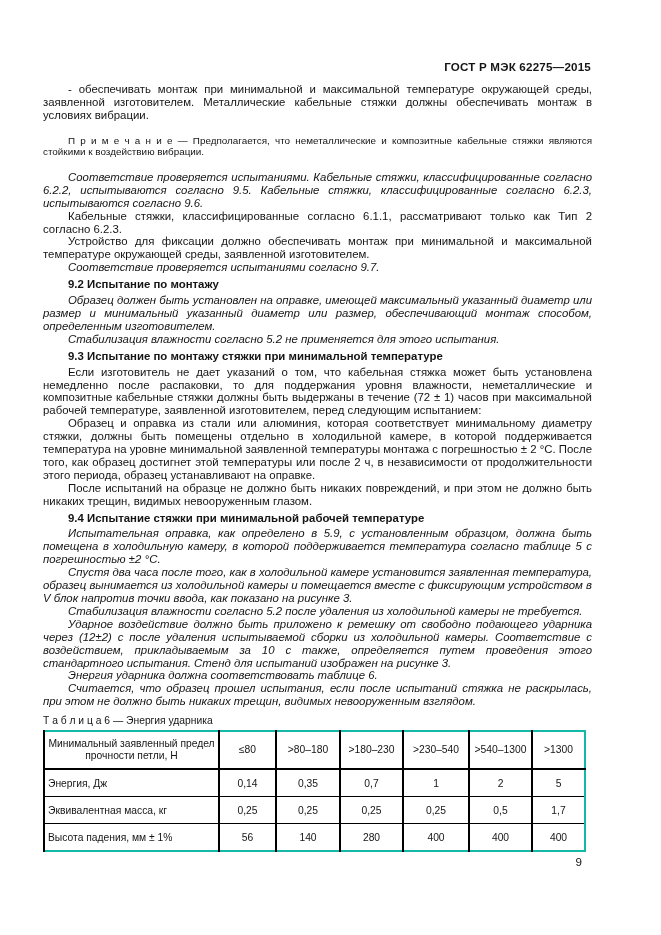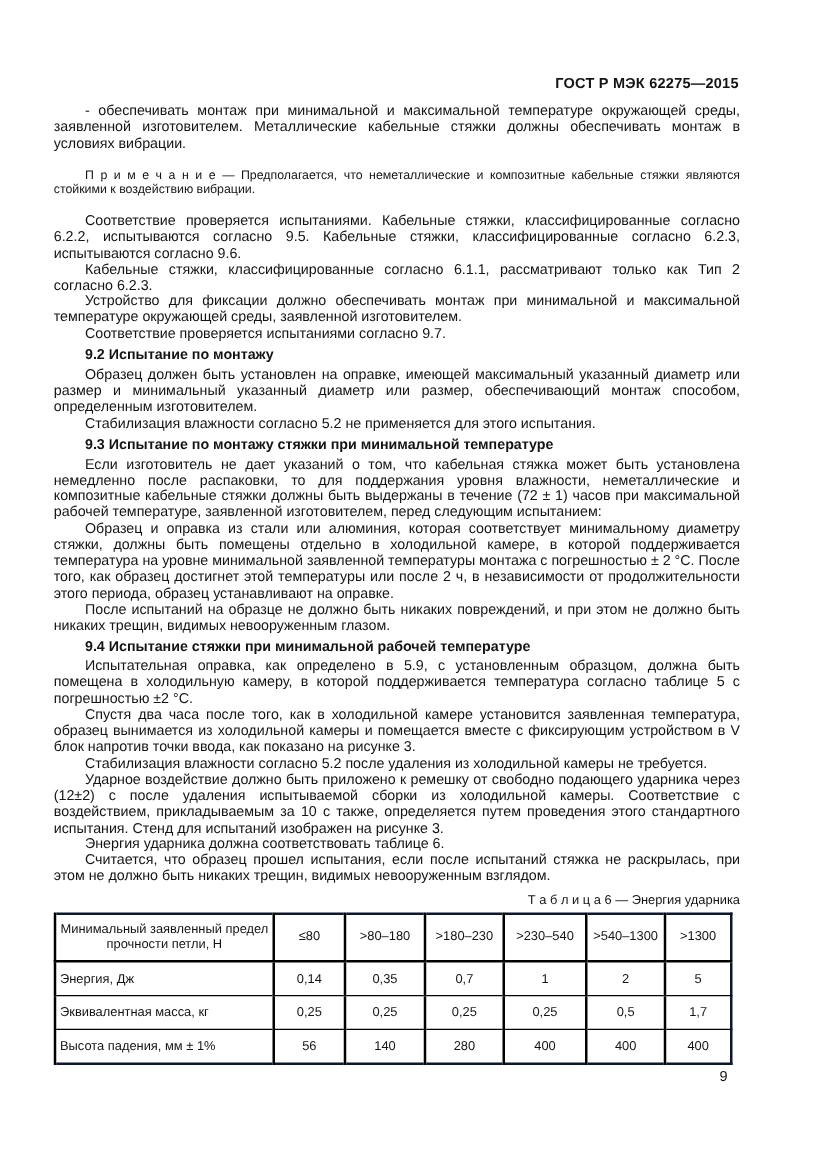--- a/index.html
+++ b/index.html
@@ -24,48 +24,48 @@
     position: absolute;
     top: 83px; left: 43px; width: 549px;
   }
   .para {
     margin: 0;
     font-size: 11.4px;
     line-height: 12.9px;
     text-align: justify;
     text-indent: 25px;
   }
-  .italic { }
+  .italic { font-style: italic; }
   .note {
     margin: 13px 0;
     font-size: 9.9px;
     line-height: 11.6px;
     text-align: justify;
     text-indent: 25px;
   }
   .heading {
     margin: 4px 0 3px 0;
     font-weight: bold;
     font-size: 11.4px;
     line-height: 12.9px;
     text-indent: 25px;
     text-align: left;
   }
   .caption {
     margin: 7px 0 4px 0;
     font-size: 10.3px;
     text-indent: 0;
-    text-align: right;
+    text-align: left;
   }
   table.energy {
     border-collapse: collapse;
     width: 541px;
     table-layout: fixed;
     font-size: 10.3px;
-    border: 2px solid #0f172a;
+    border: 2px solid #14b8a6;
   }
   table.energy th, table.energy td {
     border-left: 2px solid #000;
     border-top: 1px solid #000;
     text-align: center;
     vertical-align: middle;
     font-weight: normal;
     padding: 2px 3px;
   }
   table.energy thead th {

